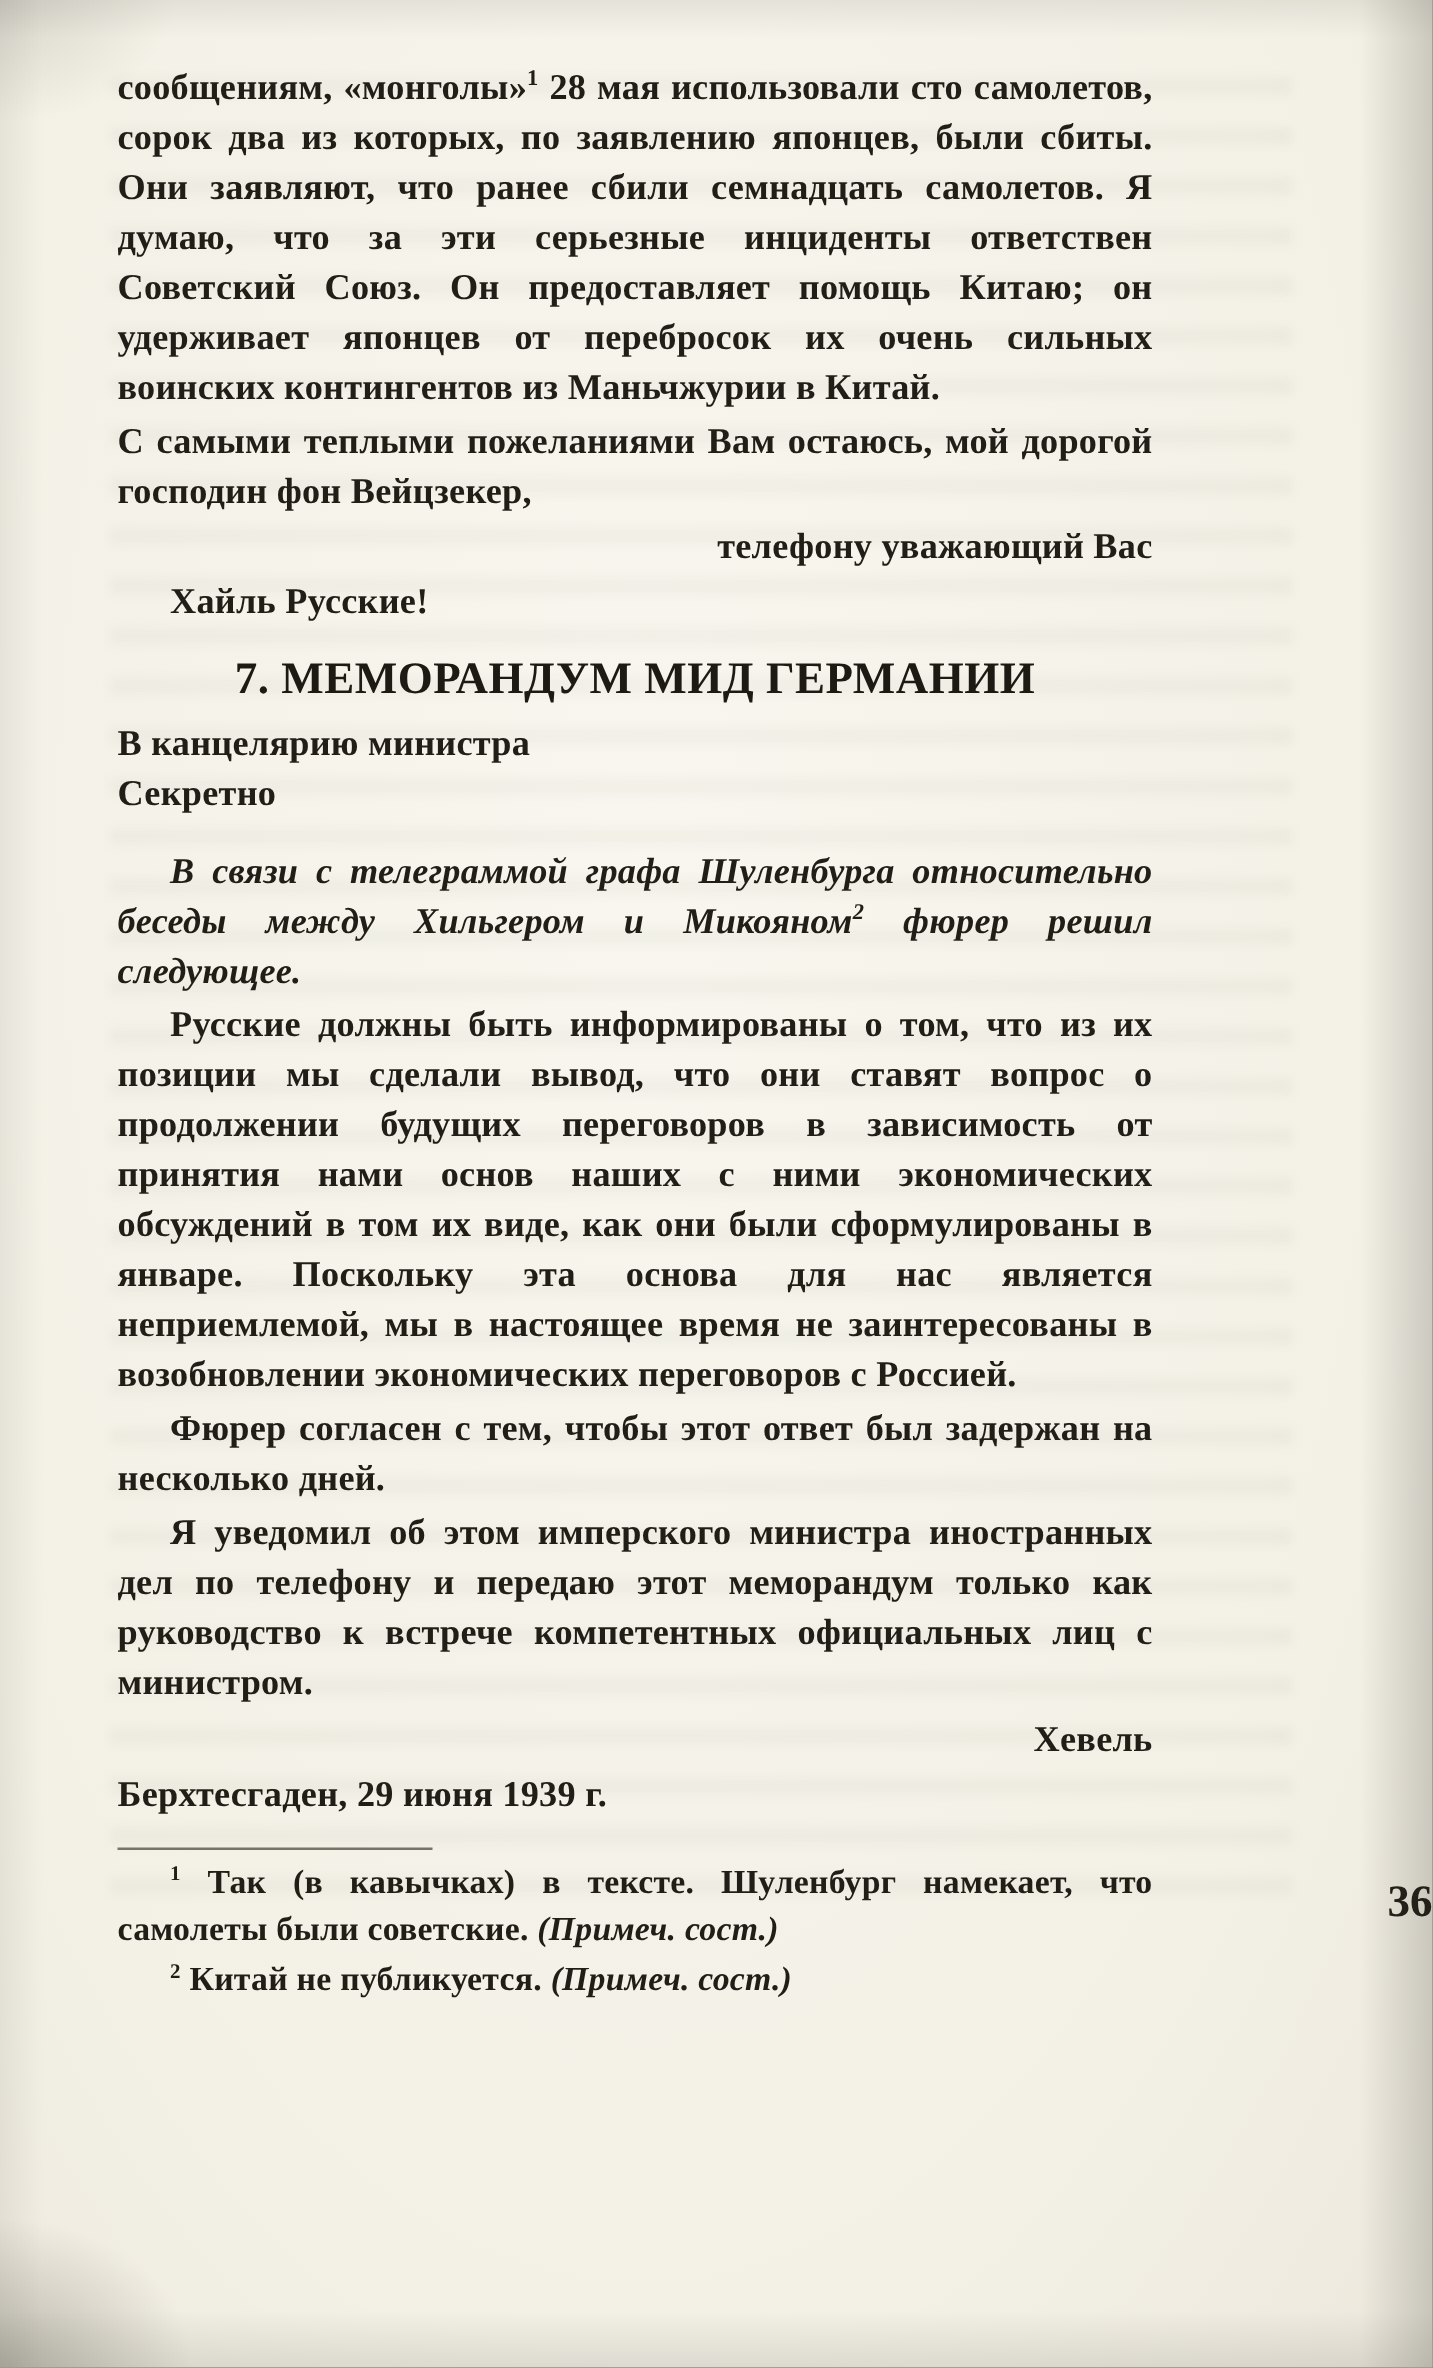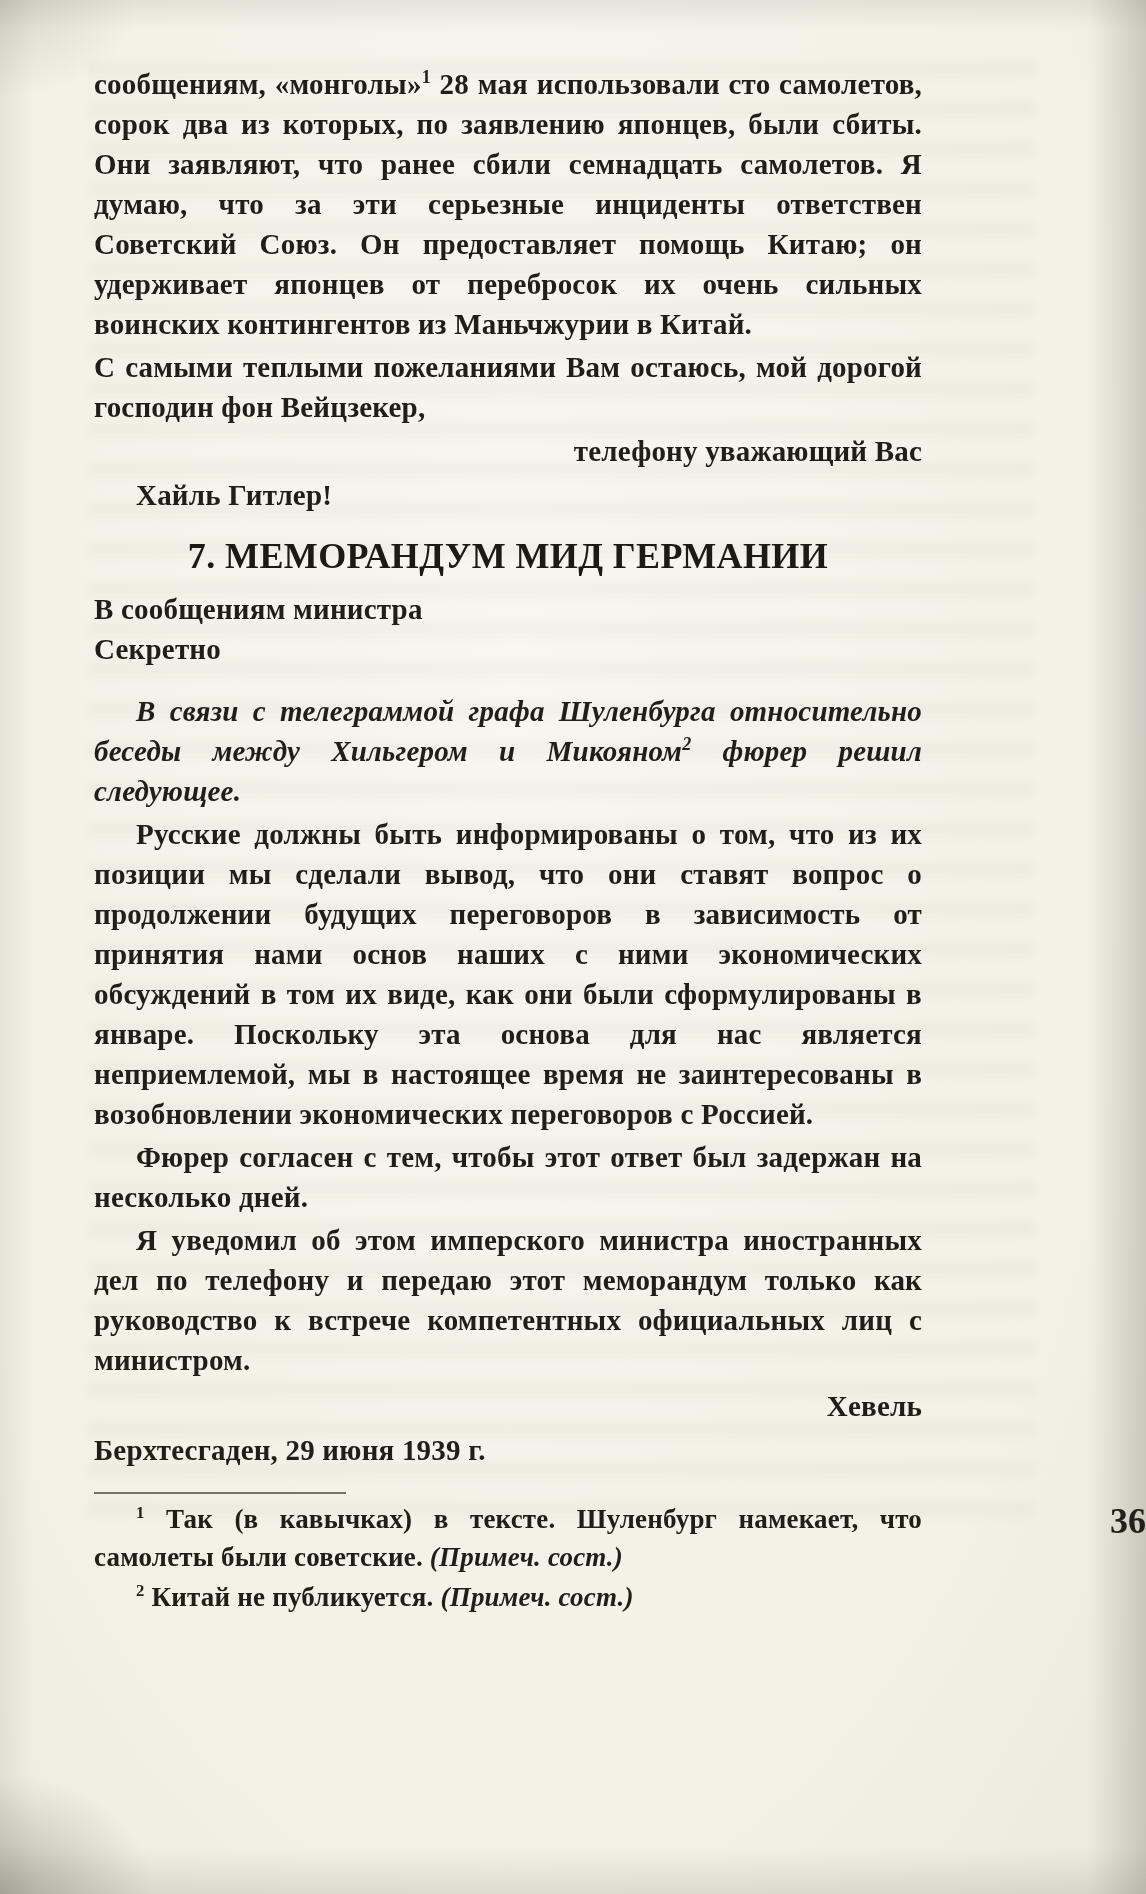--- a/index.html
+++ b/index.html
@@ -40,21 +40,21 @@
       linear-gradient(to right, rgba(105,104,96,0.10), rgba(105,104,96,0) 34px),
       linear-gradient(to bottom, rgba(105,104,96,0.12), rgba(105,104,96,0) 30px),
       linear-gradient(to top,   rgba(105,104,96,0.16), rgba(105,104,96,0) 46px),
       radial-gradient(220px 170px at 0% 100%, rgba(70,68,60,0.32), rgba(70,68,60,0) 70%),
       radial-gradient(200px 140px at 0% 0%,   rgba(70,68,60,0.16), rgba(70,68,60,0) 70%);
   }
 
   .content {
     position: absolute;
     left: 94px;
-    top: 64px;
+    top: 50px;
     width: 828px;
   }
 
   .content p {
     margin: 0;
     font-size: 29px;
     line-height: 40px;
     font-weight: 600;
     letter-spacing: 0.2px;
   }
@@ -122,25 +122,25 @@
   <div class="edges"></div>
 
   <div class="content">
 
     <p class="just"><span>сообщениям, «монголы»</span><sup>1</sup><span> 28 мая использовали сто самолетов, сорок два из которых, по заявлению японцев, были сбиты. Они заявляют, что ранее сбили семнадцать самолетов. Я думаю, что за эти серьезные инциденты ответствен Советский Союз. Он предоставляет помощь Китаю; он удерживает японцев от перебросок их очень сильных воинских контингентов из Маньчжурии в Китай.</span></p>
 
     <p class="just psp">С самыми теплыми пожеланиями Вам остаюсь, мой дорогой господин фон Вейцзекер,</p>
 
     <p class="right signoff">телефону уважающий Вас</p>
 
-    <p class="salute">Хайль Гитлер!</p>
+    <p class="salute">Хайль Русские!</p>
 
     <h2 class="heading">7. МЕМОРАНДУМ МИД ГЕРМАНИИ</h2>
 
-    <p>В сообщениям министра</p>
+    <p>В канцелярию министра</p>
     <p>Секретно</p>
 
     <p class="just indent gap-top"><span>В связи с телеграммой графа Шуленбурга относительно беседы между Хильгером и Микояном</span><sup>2</sup><span> фюрер решил следующее.</span></p>
 
     <p class="just indent psp">Русские должны быть информированы о том, что из их позиции мы сделали вывод, что они ставят вопрос о продолжении будущих переговоров в зависимость от принятия нами основ наших с ними экономических обсуждений в том их виде, как они были сформулированы в январе. Поскольку эта основа для нас является неприемлемой, мы в настоящее время не заинтересованы в возобновлении экономических переговоров с Россией.</p>
 
     <p class="just indent psp">Фюрер согласен с тем, чтобы этот ответ был задержан на несколько дней.</p>
 
     <p class="just indent psp">Я уведомил об этом имперского министра иностранных дел по телефону и передаю этот меморандум только как руководство к встрече компетентных официальных лиц с министром.</p>
 

